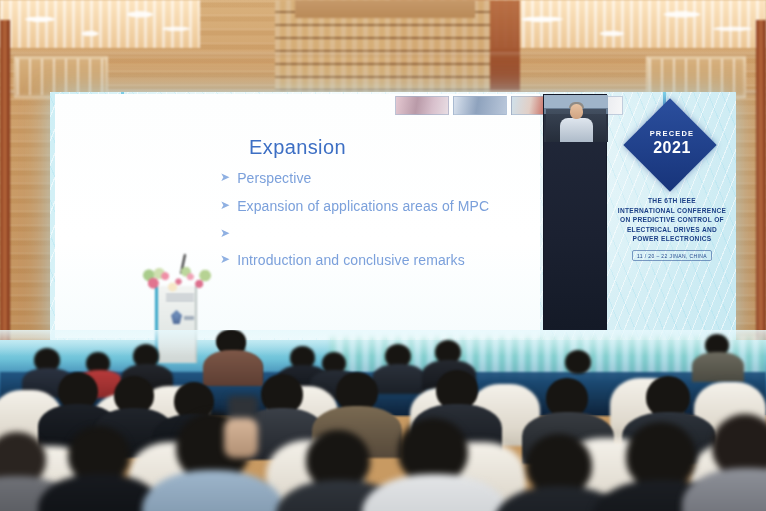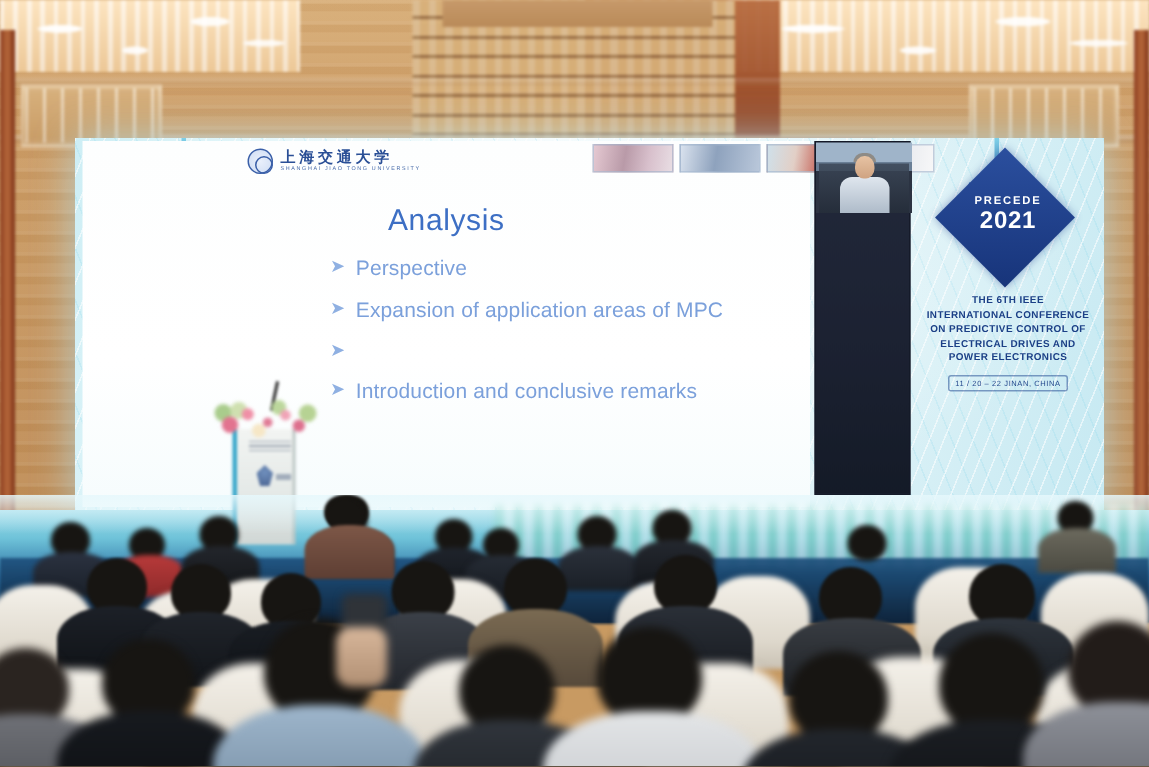--- a/index.html
+++ b/index.html
@@ -393,45 +393,38 @@
       <div>INTERNATIONAL CONFERENCE</div>
       <div>ON PREDICTIVE CONTROL OF</div>
       <div>ELECTRICAL DRIVES AND</div>
       <div>POWER ELECTRONICS</div>
     </div>
     <div class="logo-date">11 / 20 – 22   JINAN, CHINA</div>
   </div>
 
   <div id="slide">
 
-    <div class="sjtu-logo">
-      <div class="sjtu-seal"></div>
-      <div class="sjtu-name">
-        <div class="sjtu-cn">上海交通大学</div>
-        <div class="sjtu-en">SHANGHAI JIAO TONG UNIVERSITY</div>
-      </div>
-    </div>
 
     <div class="img-strip">
       <div class="ph ph1"></div>
       <div class="ph ph2"></div>
       <div class="ph ph3"></div>
       <div class="ph ph4"></div>
     </div>
 
-    <div class="slide-title">Analysis</div>
+    <div class="slide-title">Expansion</div>
 
     <div class="bullets">
       <div class="bullet">
         <span class="arrow">➤</span>
         <span>Perspective</span>
       </div>
       <div class="bullet">
         <span class="arrow">➤</span>
-        <span>Expansion of application areas of MPC</span>
+        <span>Expansion of applications areas of MPC</span>
       </div>
       <div class="bullet">
         <span class="arrow">➤</span>
       </div>
       <div class="bullet">
         <span class="arrow">➤</span>
         <span>Introduction and conclusive remarks</span>
       </div>
     </div>
   </div>

